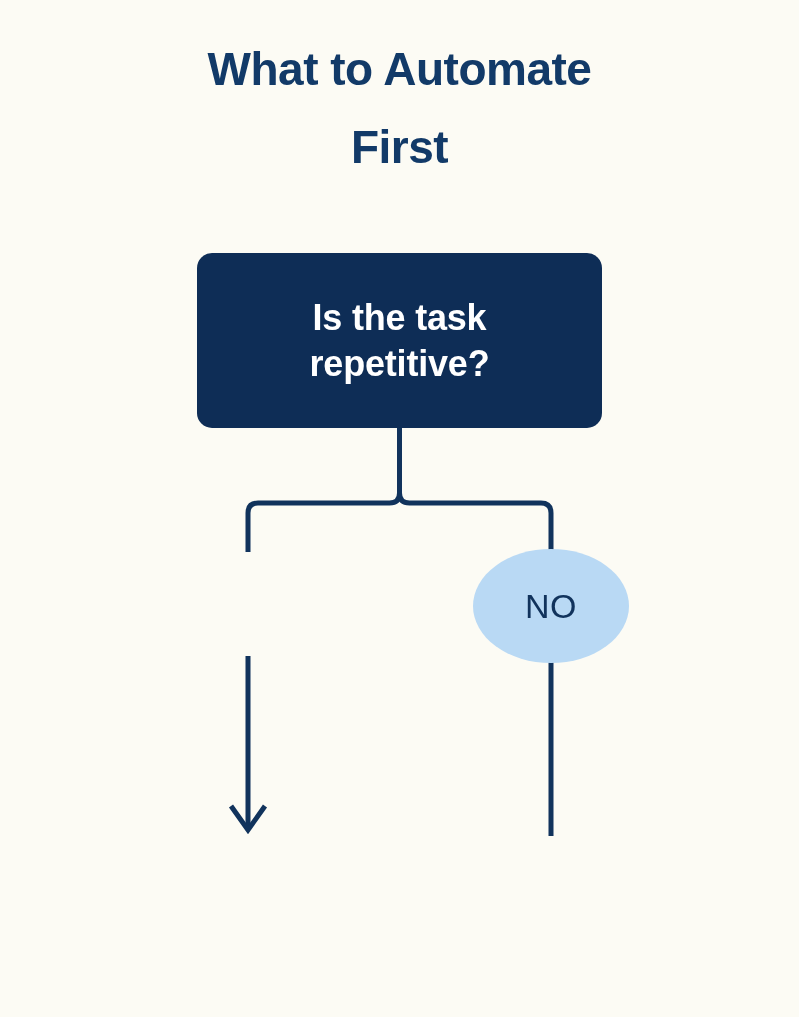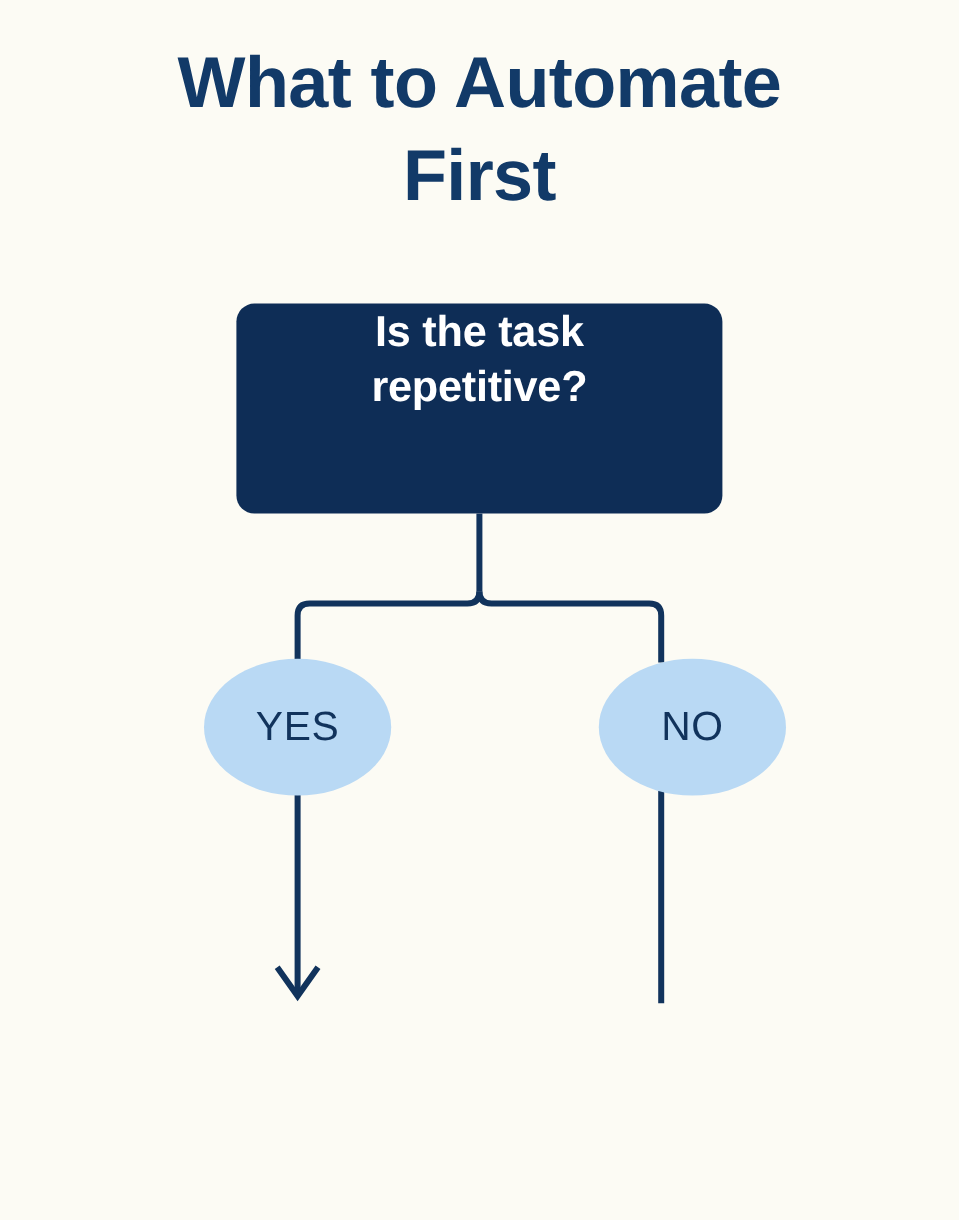--- a/index.html
+++ b/index.html
@@ -21,21 +21,21 @@
     background: #fcfbf4;
   }
 
   
   .title {
     position: absolute;
     left: 0;
     top: 30px;
     width: 799px;
     text-align: center;
-    font-size: 60px;
+    font-size: 46px;
     line-height: 78px;
     font-weight: bold;
     letter-spacing: -0.5px;
     color: #123a68;
     white-space: pre-line;
   }
 
   
   .connectors {
     position: absolute;
@@ -48,21 +48,21 @@
   
   .decision-box {
     position: absolute;
     left: 197px;
     top: 253px;
     width: 405px;
     height: 175px;
     background: #0e2d56;
     border-radius: 15px;
     display: flex;
-    align-items: flex-start;
+    align-items: center;
     justify-content: center;
   }
   .decision-box .box-text {
     color: #ffffff;
     font-size: 36px;
     line-height: 46px;
     font-weight: bold;
     text-align: center;
     white-space: pre-line;
     letter-spacing: -0.2px;
@@ -79,21 +79,21 @@
     align-items: center;
     justify-content: center;
   }
   .branch-node .node-text {
     color: #11335c;
     font-size: 34px;
     font-weight: normal;
     letter-spacing: 0.5px;
   }
   .branch-yes { left: 170px; top: 549px; }
-  .branch-no  { left: 499px; top: 549px; text-align: center; }
+  .branch-no  { left: 473px; top: 549px; text-align: center; }
 
   
   .outcome-pill {
     position: absolute;
     left: 133px;
     top: 833px;
     width: 534px;
     height: 134px;
     background: #fbd02e;
     border-radius: 67px;
@@ -128,22 +128,19 @@
     <path d="M 231 806 L 248 830 L 265 806" fill="none" stroke="#11335c" stroke-width="5" stroke-linecap="butt" stroke-linejoin="miter"></path>
 
     <path d="M 551 656 L 551 836" fill="none" stroke="#11335c" stroke-width="5" stroke-linecap="butt"></path>
   </svg>
 
   <div class="decision-box">
     <div class="box-text">Is the task
 repetitive?</div>
   </div>
 
-  <div class="branch-node branch-yes">
-    <div class="node-text">YES</div>
-  </div>
 
   <div class="branch-node branch-no">
     <div class="node-text">NO</div>
   </div>
 
 
 </div>
 
 </body></html>

